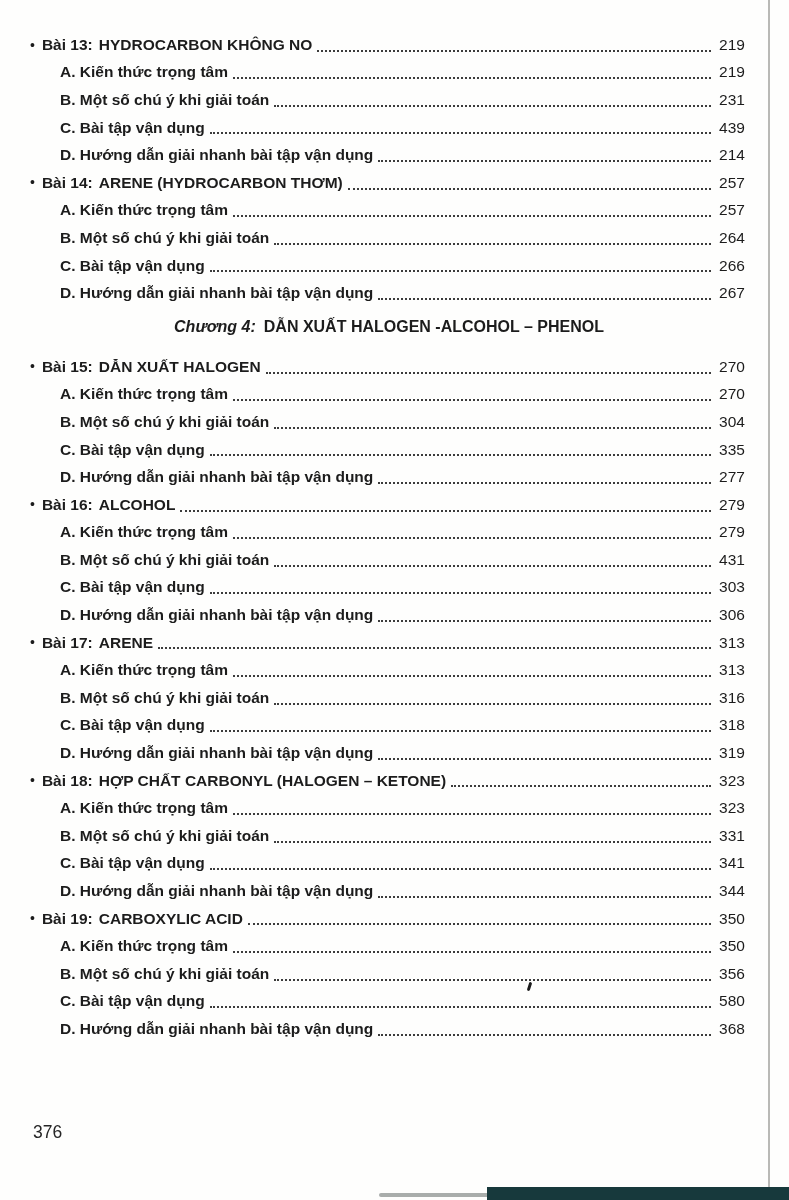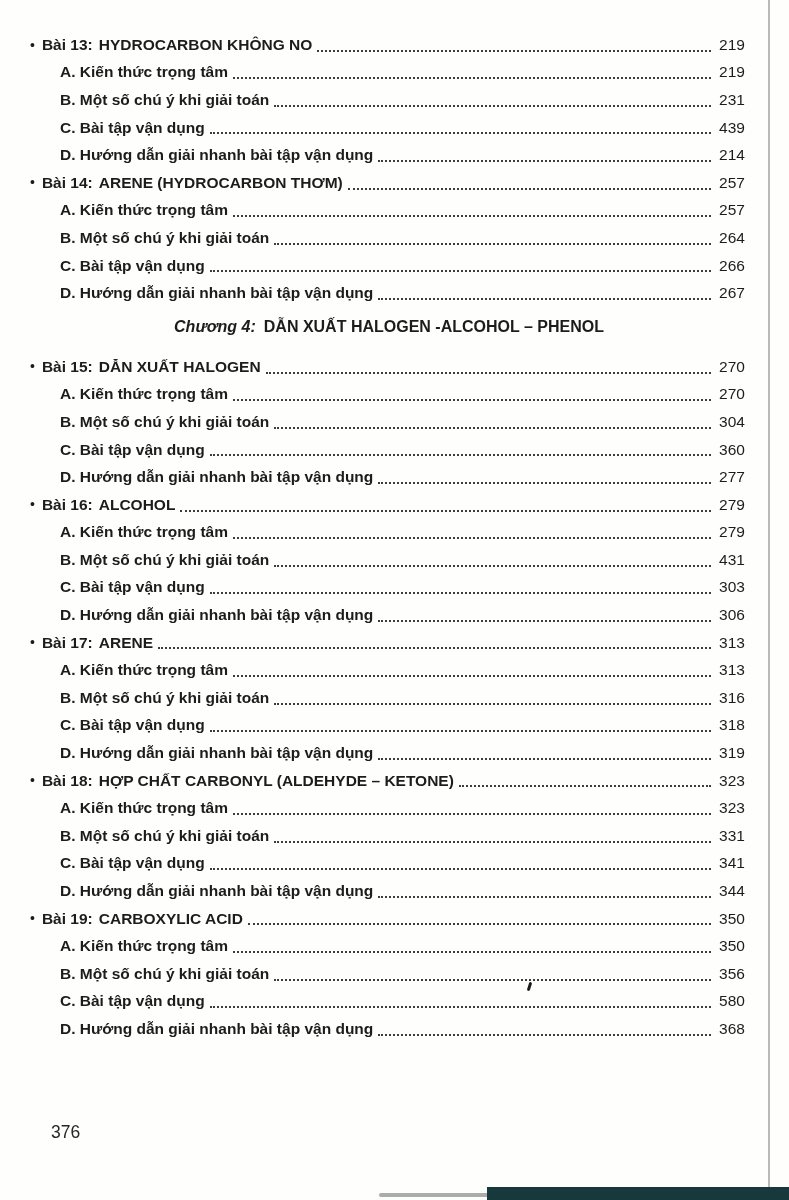--- a/index.html
+++ b/index.html
@@ -45,21 +45,21 @@
     font-size: 16px;
     font-weight: bold;
     height: 30px;
     line-height: 30px;
     margin: 10px 0 6px;
     white-space: nowrap;
   }
   .chapter-label { font-style: italic; margin-right: 8px; }
   .footer {
     position: absolute;
-    left: 51px;
+    left: 33px;
     top: 1122px;
     font-size: 17.5px;
     color: #262626;
   }
   .edge-line {
     position: absolute;
     top: 0; left: 768px;
     width: 2px; height: 1200px;
     background: #b9b9b6;
   }
@@ -158,21 +158,21 @@
         <span class="pageno">270</span>
       </div>
       <div class="row sub">
         <span class="entry-title">B. Một số chú ý khi giải toán</span>
         <span class="leader"></span>
         <span class="pageno">304</span>
       </div>
       <div class="row sub">
         <span class="entry-title">C. Bài tập vận dụng</span>
         <span class="leader"></span>
-        <span class="pageno">360</span>
+        <span class="pageno">335</span>
       </div>
       <div class="row sub">
         <span class="entry-title">D. Hướng dẫn giải nhanh bài tập vận dụng</span>
         <span class="leader"></span>
         <span class="pageno">277</span>
       </div>
       <div class="row lesson">
         <span class="bullet">•</span>
         <span class="lesson-label">Bài 16:</span>
         <span class="entry-title">ALCOHOL</span>
@@ -222,21 +222,21 @@
         <span class="pageno">318</span>
       </div>
       <div class="row sub">
         <span class="entry-title">D. Hướng dẫn giải nhanh bài tập vận dụng</span>
         <span class="leader"></span>
         <span class="pageno">319</span>
       </div>
       <div class="row lesson">
         <span class="bullet">•</span>
         <span class="lesson-label">Bài 18:</span>
-        <span class="entry-title">HỢP CHẤT CARBONYL (ALDEHYDE – KETONE)</span>
+        <span class="entry-title">HỢP CHẤT CARBONYL (HALOGEN – KETONE)</span>
         <span class="leader"></span>
         <span class="pageno">323</span>
       </div>
       <div class="row sub">
         <span class="entry-title">A. Kiến thức trọng tâm</span>
         <span class="leader"></span>
         <span class="pageno">323</span>
       </div>
       <div class="row sub">
         <span class="entry-title">B. Một số chú ý khi giải toán</span>

